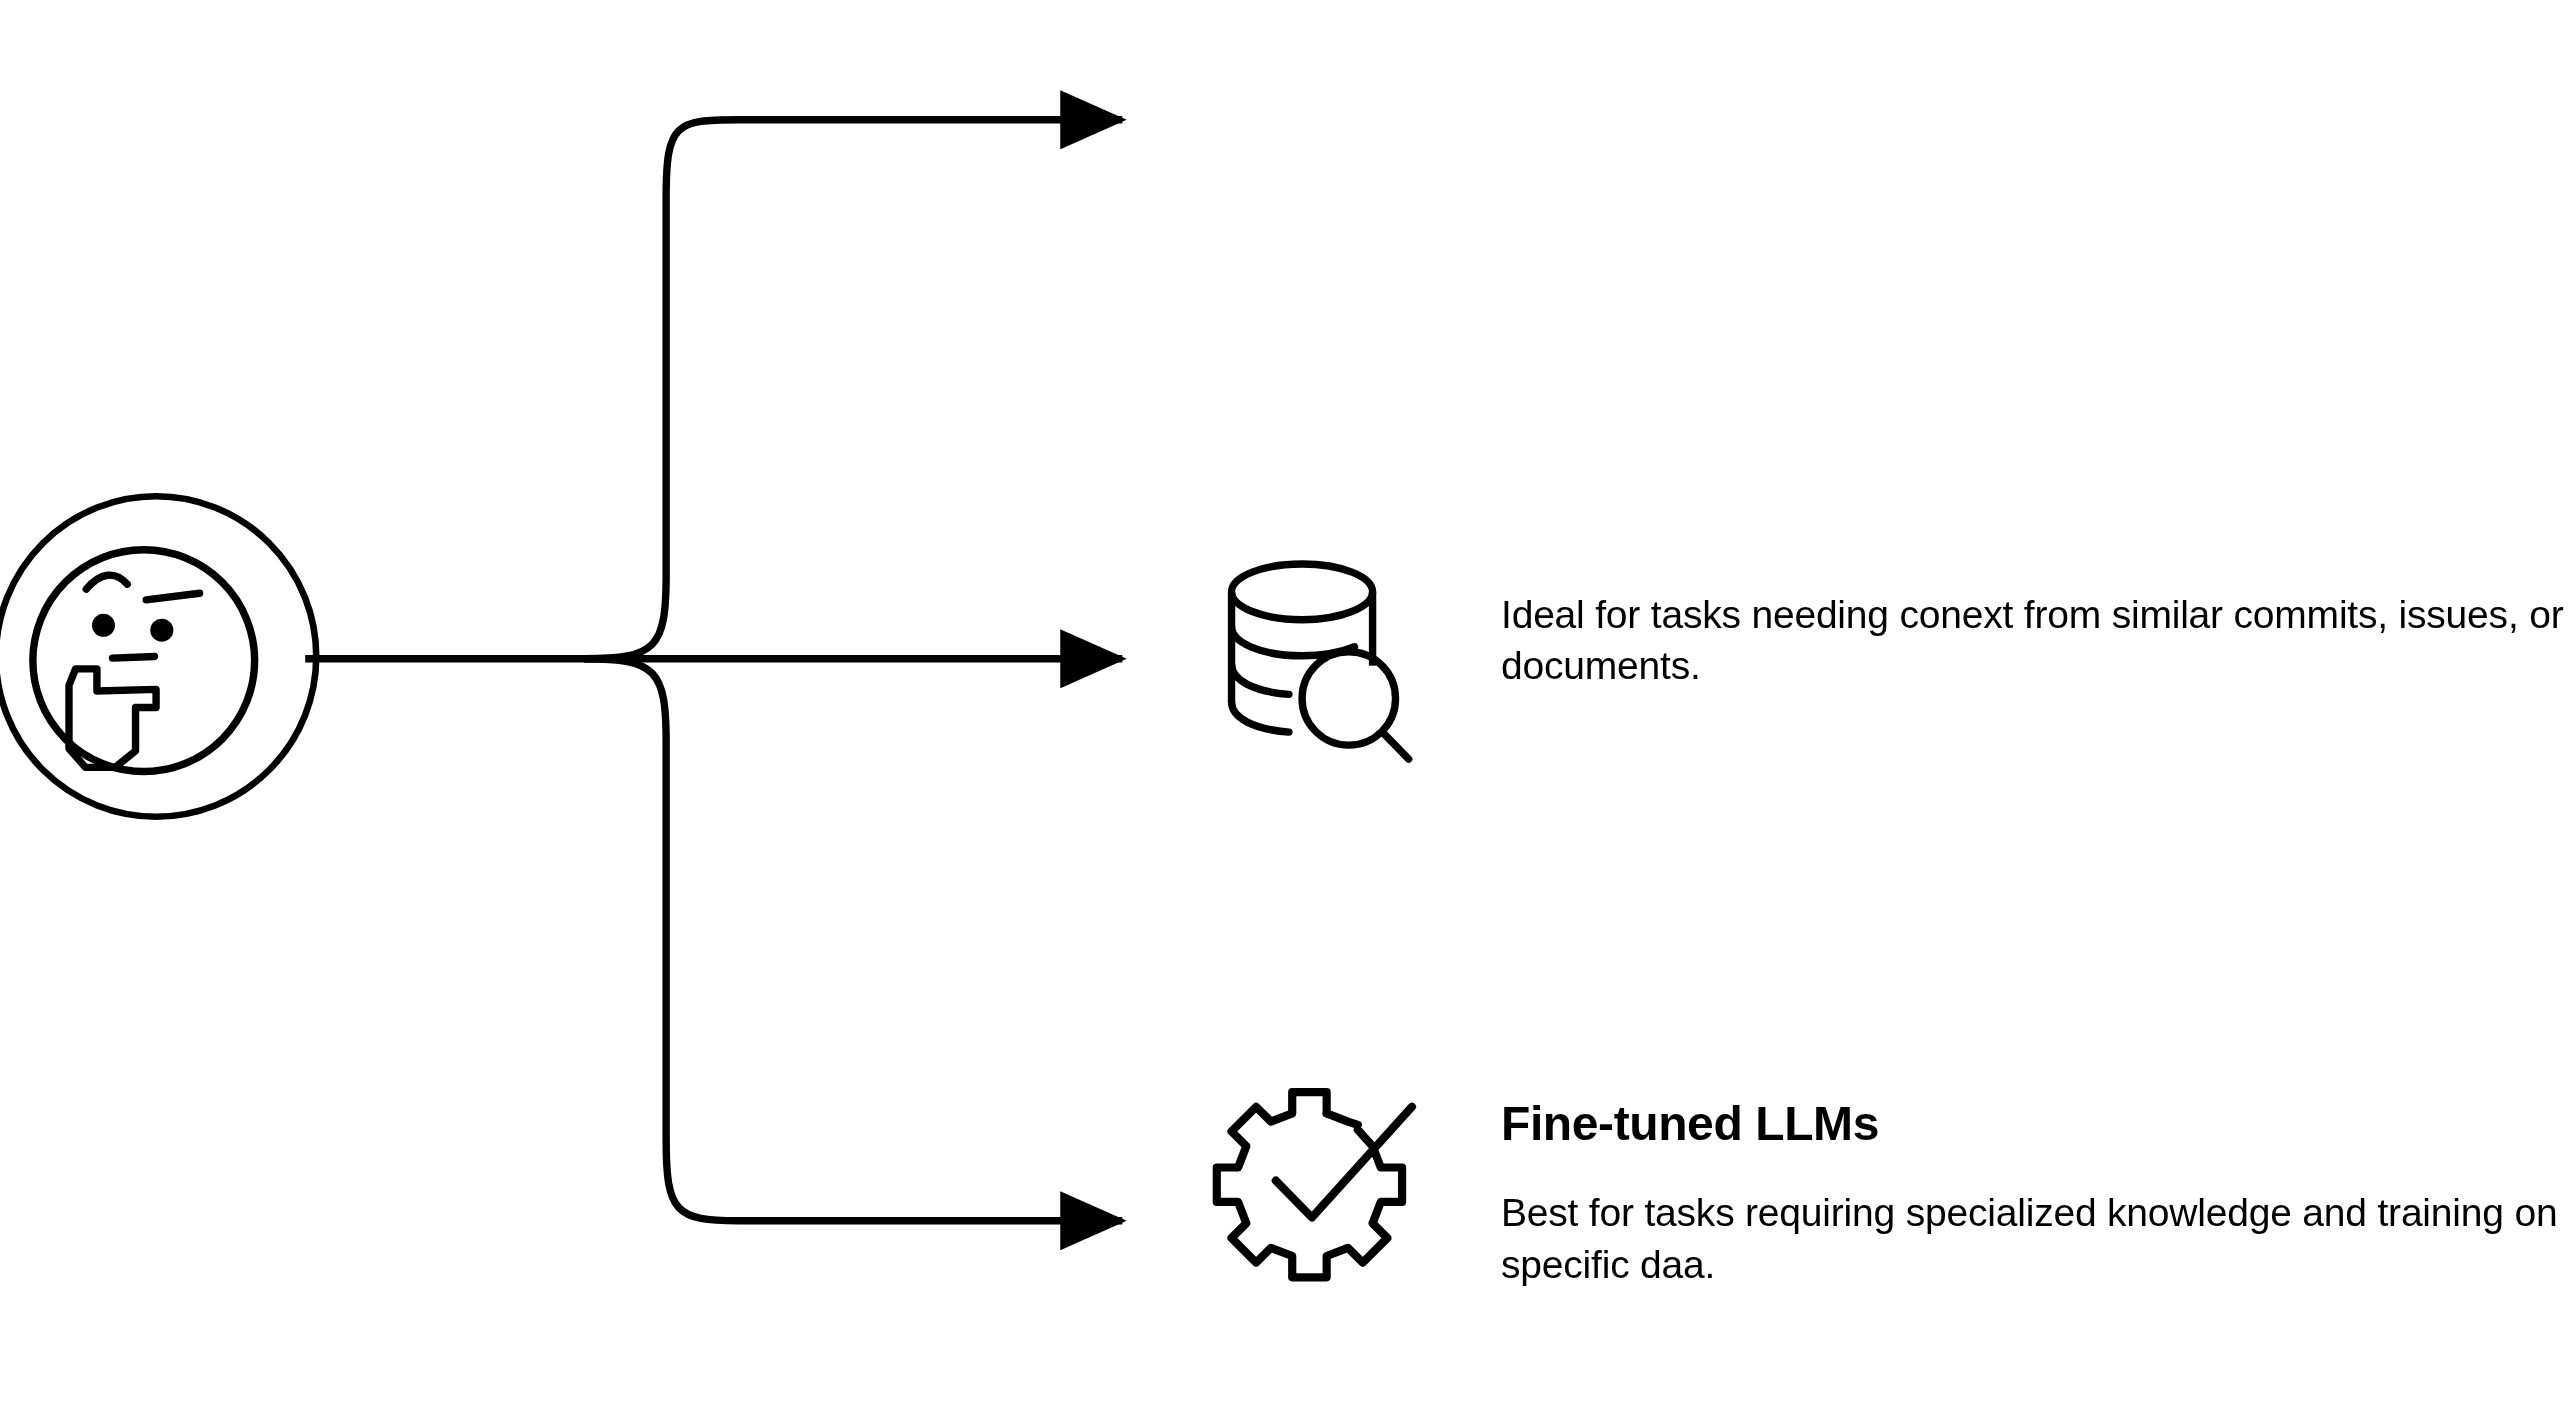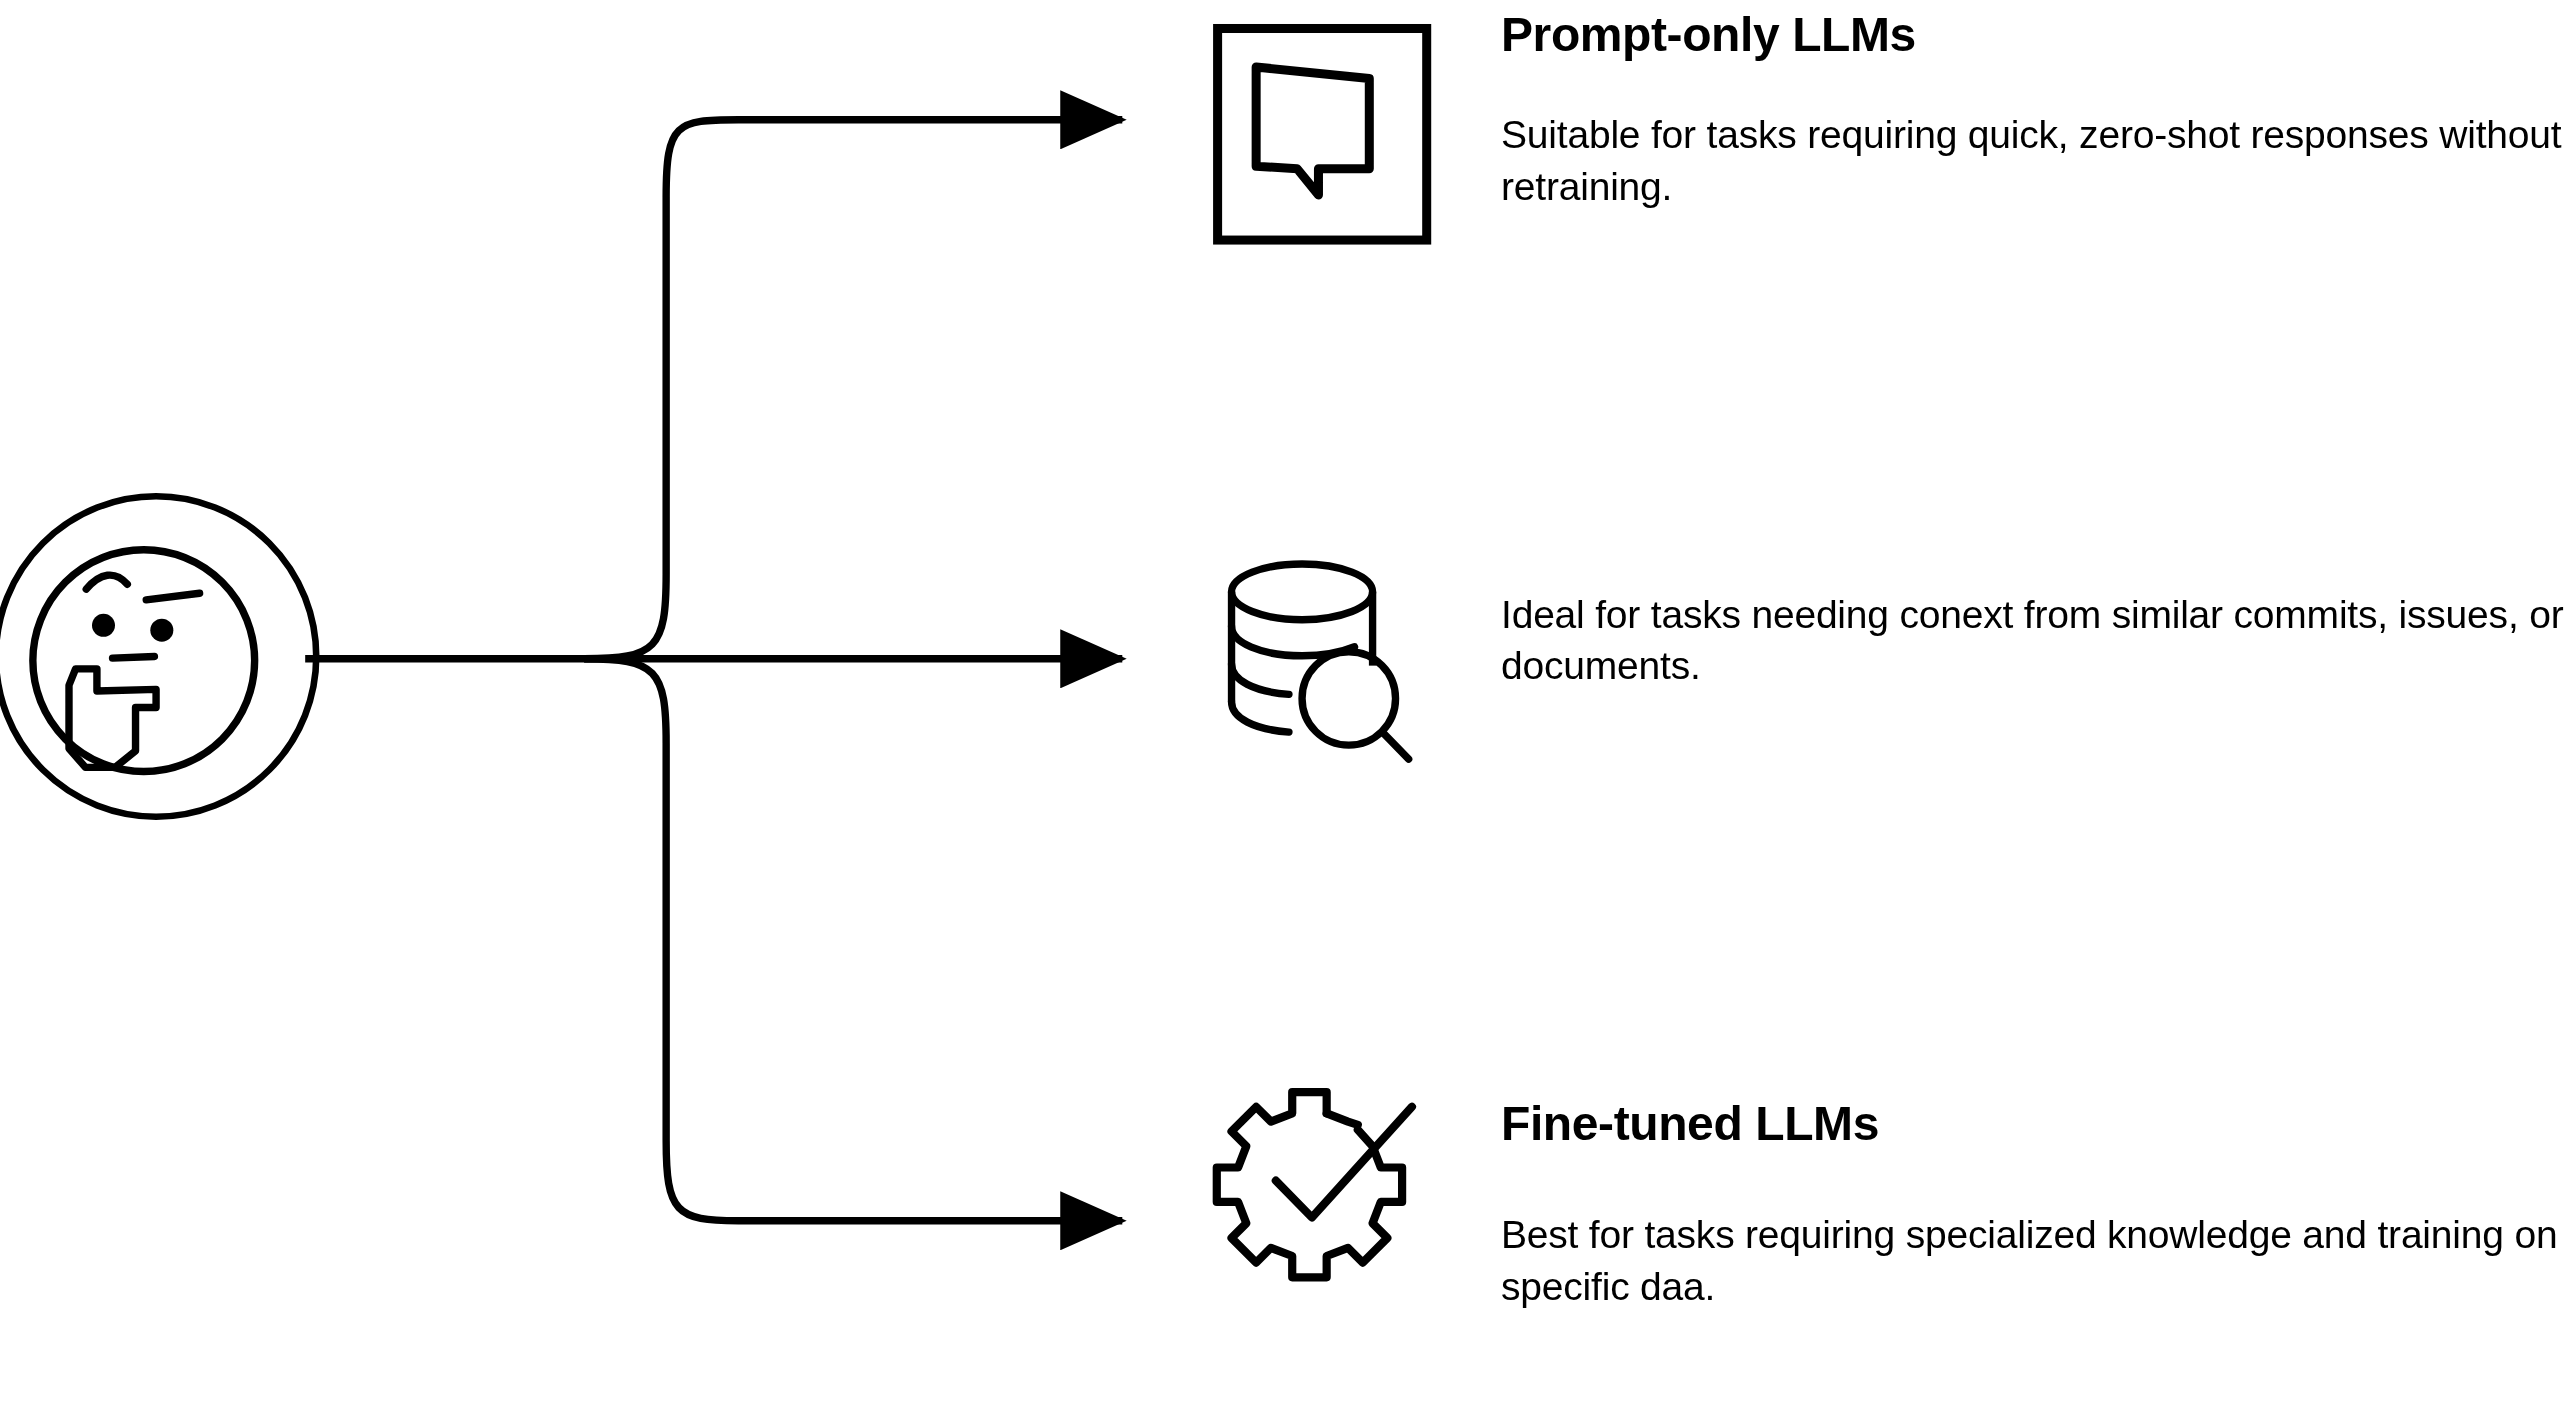--- a/index.html
+++ b/index.html
@@ -72,21 +72,21 @@
     font-weight: normal;
     font-size: 39px;
     line-height: 1.32;
     letter-spacing: -0.2px;
     margin: 0;
     padding: 0;
   }
   .row-1 .branch-title { top: 14.8px; }
   .row-1 .branch-desc  { margin-top: 49px; }
   .row-2 .branch-desc  { margin-top: 49px; }
-  .row-3 .branch-desc  { margin-top: 60px; }
+  .row-3 .branch-desc  { margin-top: 38px; }
 
   .row-1 .branch-text { top: 9.8px; }
   .row-2 .branch-text { top: 6.6px; }
   .row-3 .branch-text { top: 33px; }
 </style>
 </head>
 <body>
 
 <div id="canvas">
 
@@ -120,32 +120,20 @@
       <circle cx="126" cy="172" r="14" fill="#000000"></circle>
       <circle cx="197" cy="178" r="14" fill="#000000"></circle>
 
       <path d="M 137,212 L 188,210" fill="none" stroke="#000000" stroke-width="9" stroke-linecap="round"></path>
 
       <path d="M 92,225 L 118,225 L 118,252 L 190,250 L 190,272 L 165,272
                L 165,325 L 140,345 L 104,345 L 84,322 L 84,245 Z" fill="none" stroke="#000000" stroke-width="9" stroke-linejoin="round" stroke-linecap="round"></path>
     </svg>
   </div>
 
-  <div class="branch-row row-1">
-    <div class="branch-icon">
-      <svg viewBox="0 0 290 300" width="238" height="246">
-        <rect x="25" y="25" width="255" height="258" fill="none" stroke="#000000" stroke-width="11"></rect>
-        <path d="M 72,72 L 210,86 L 210,196 L 148,196 L 148,228 L 122,196 L 72,193 Z" fill="none" stroke="#000000" stroke-width="11" stroke-linejoin="round" stroke-linecap="round"></path>
-      </svg>
-    </div>
-    <div class="branch-text">
-      <div class="branch-title">Prompt-only LLMs</div>
-      <div class="branch-desc">Suitable for tasks requiring quick, zero-shot responses without retraining.</div>
-    </div>
-  </div>
 
   <div class="branch-row row-2">
     <div class="branch-icon">
       <svg viewBox="0 0 290 300" width="238" height="246">
 
         <ellipse cx="128" cy="62" rx="86" ry="34" fill="none" stroke="#000000" stroke-width="9"></ellipse>
 
         <path d="M 42,62 L 42,196" fill="none" stroke="#000000" stroke-width="9"></path>
 
         <path d="M 214,62 L 214,152" fill="none" stroke="#000000" stroke-width="9"></path>

